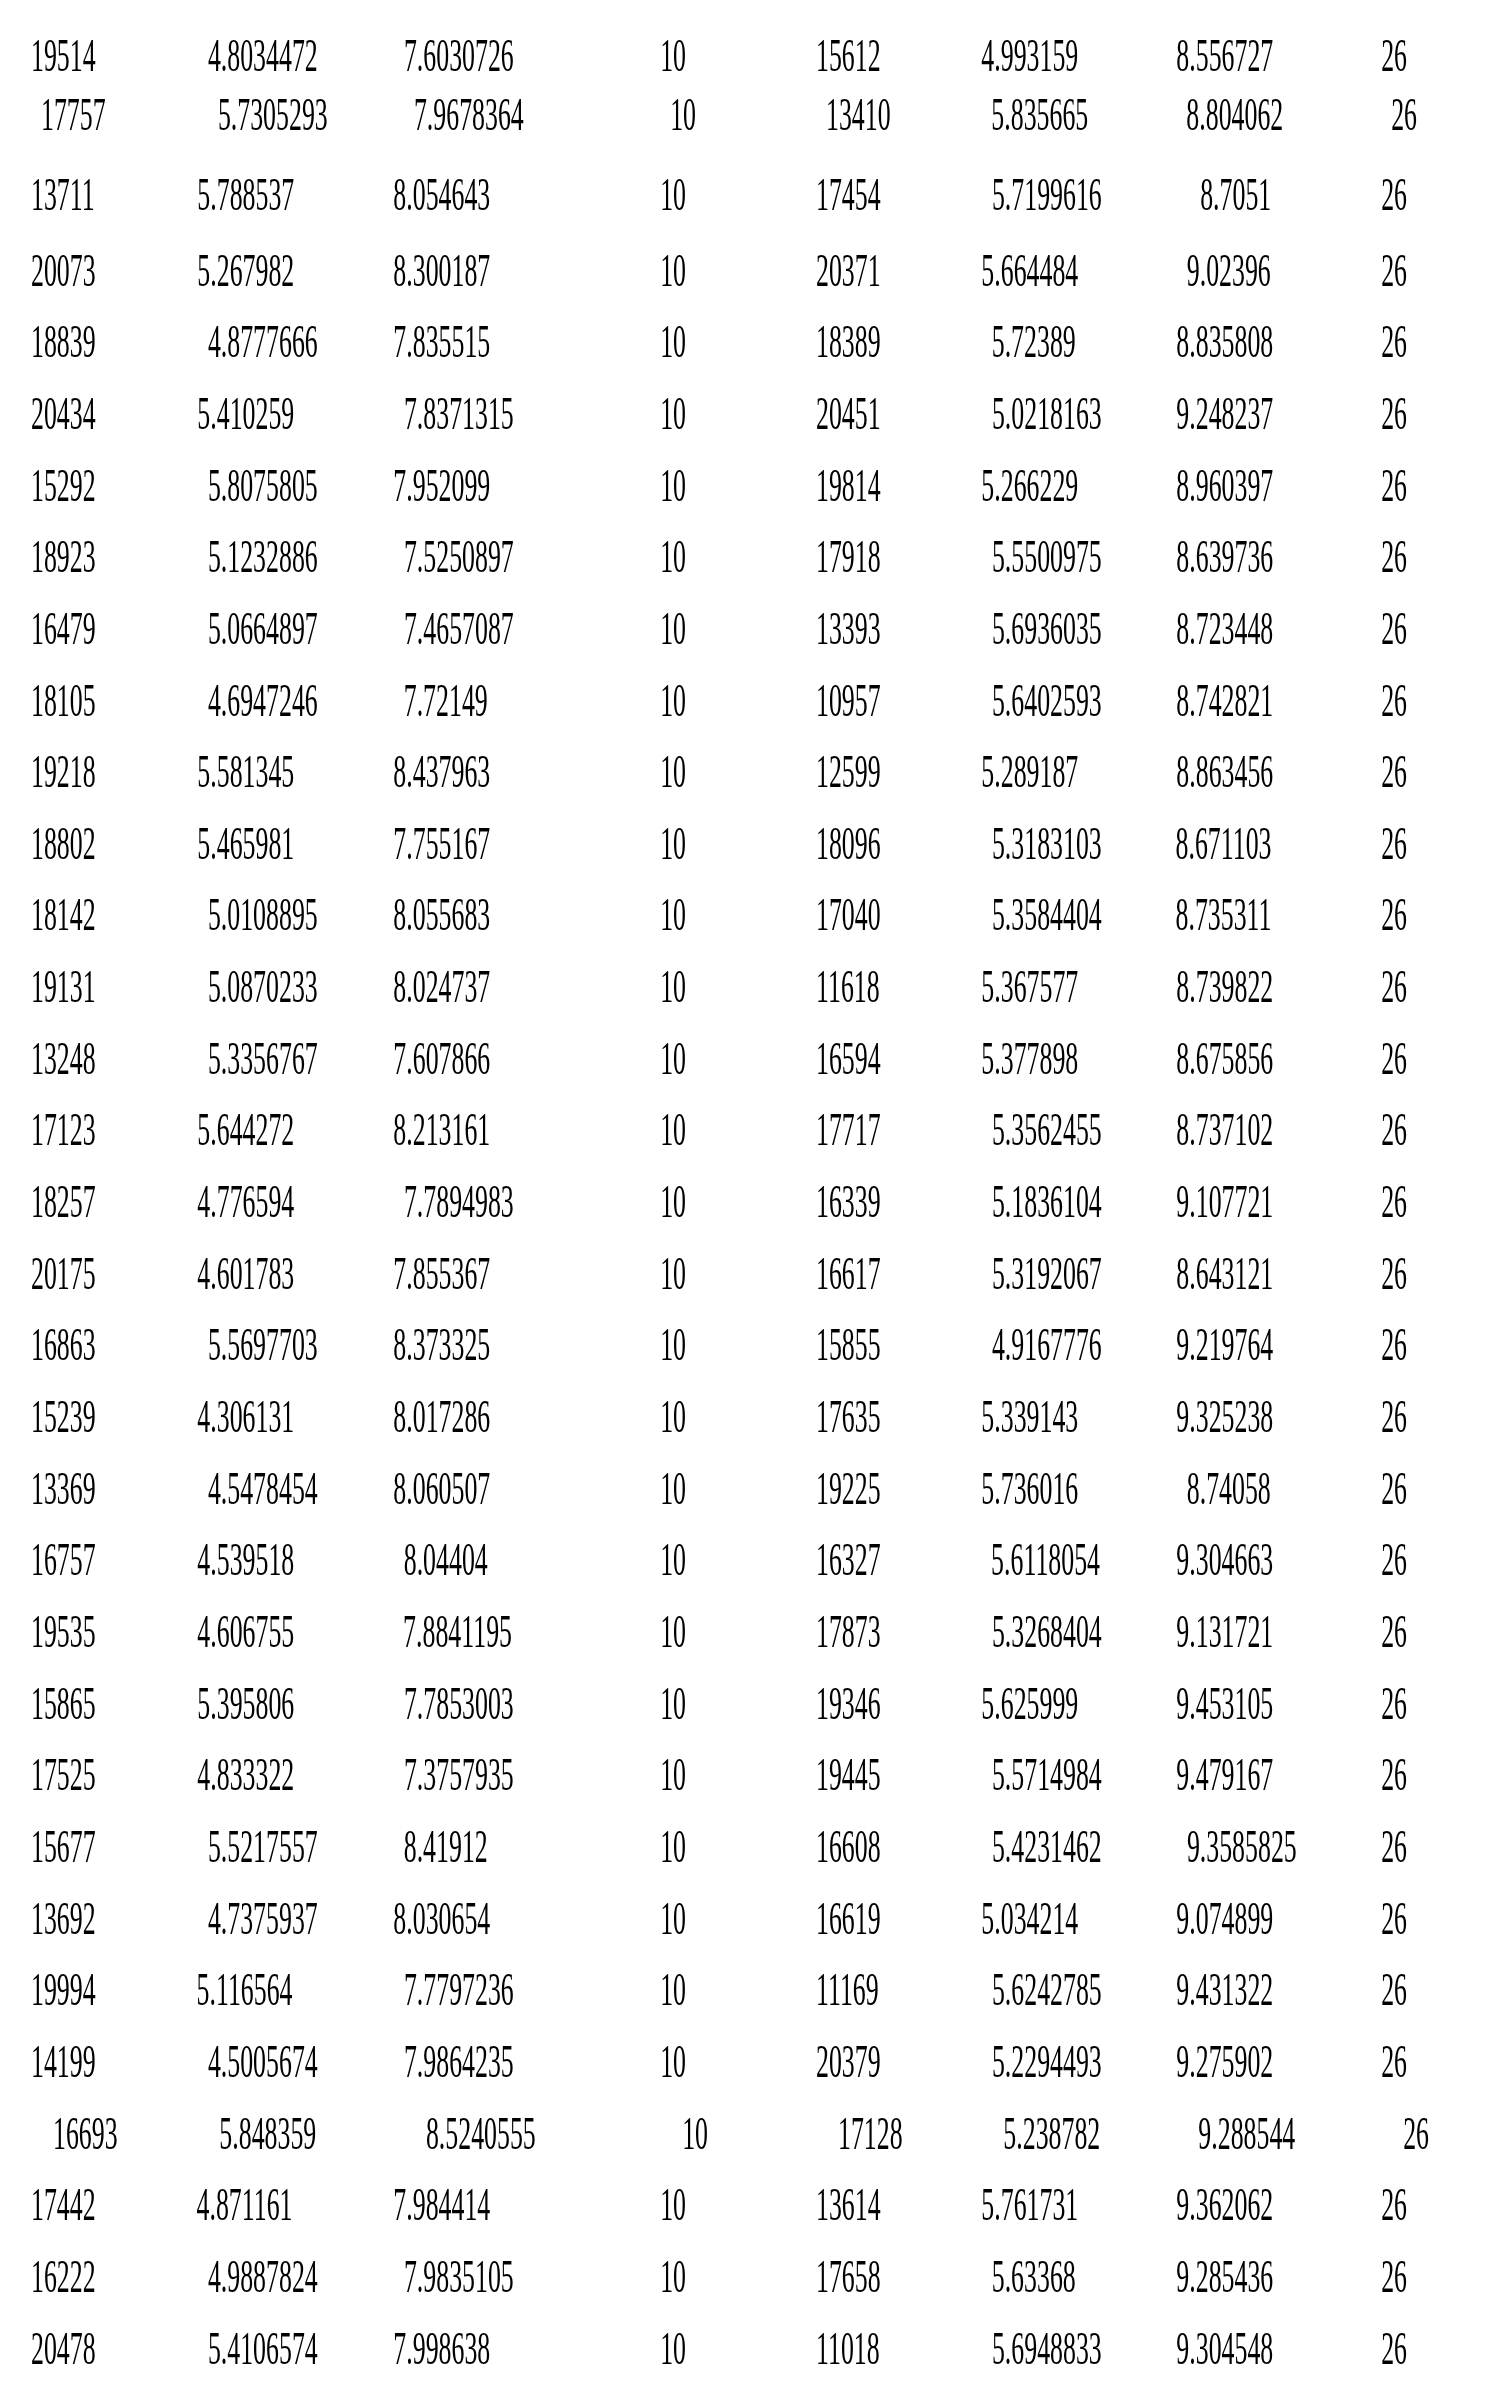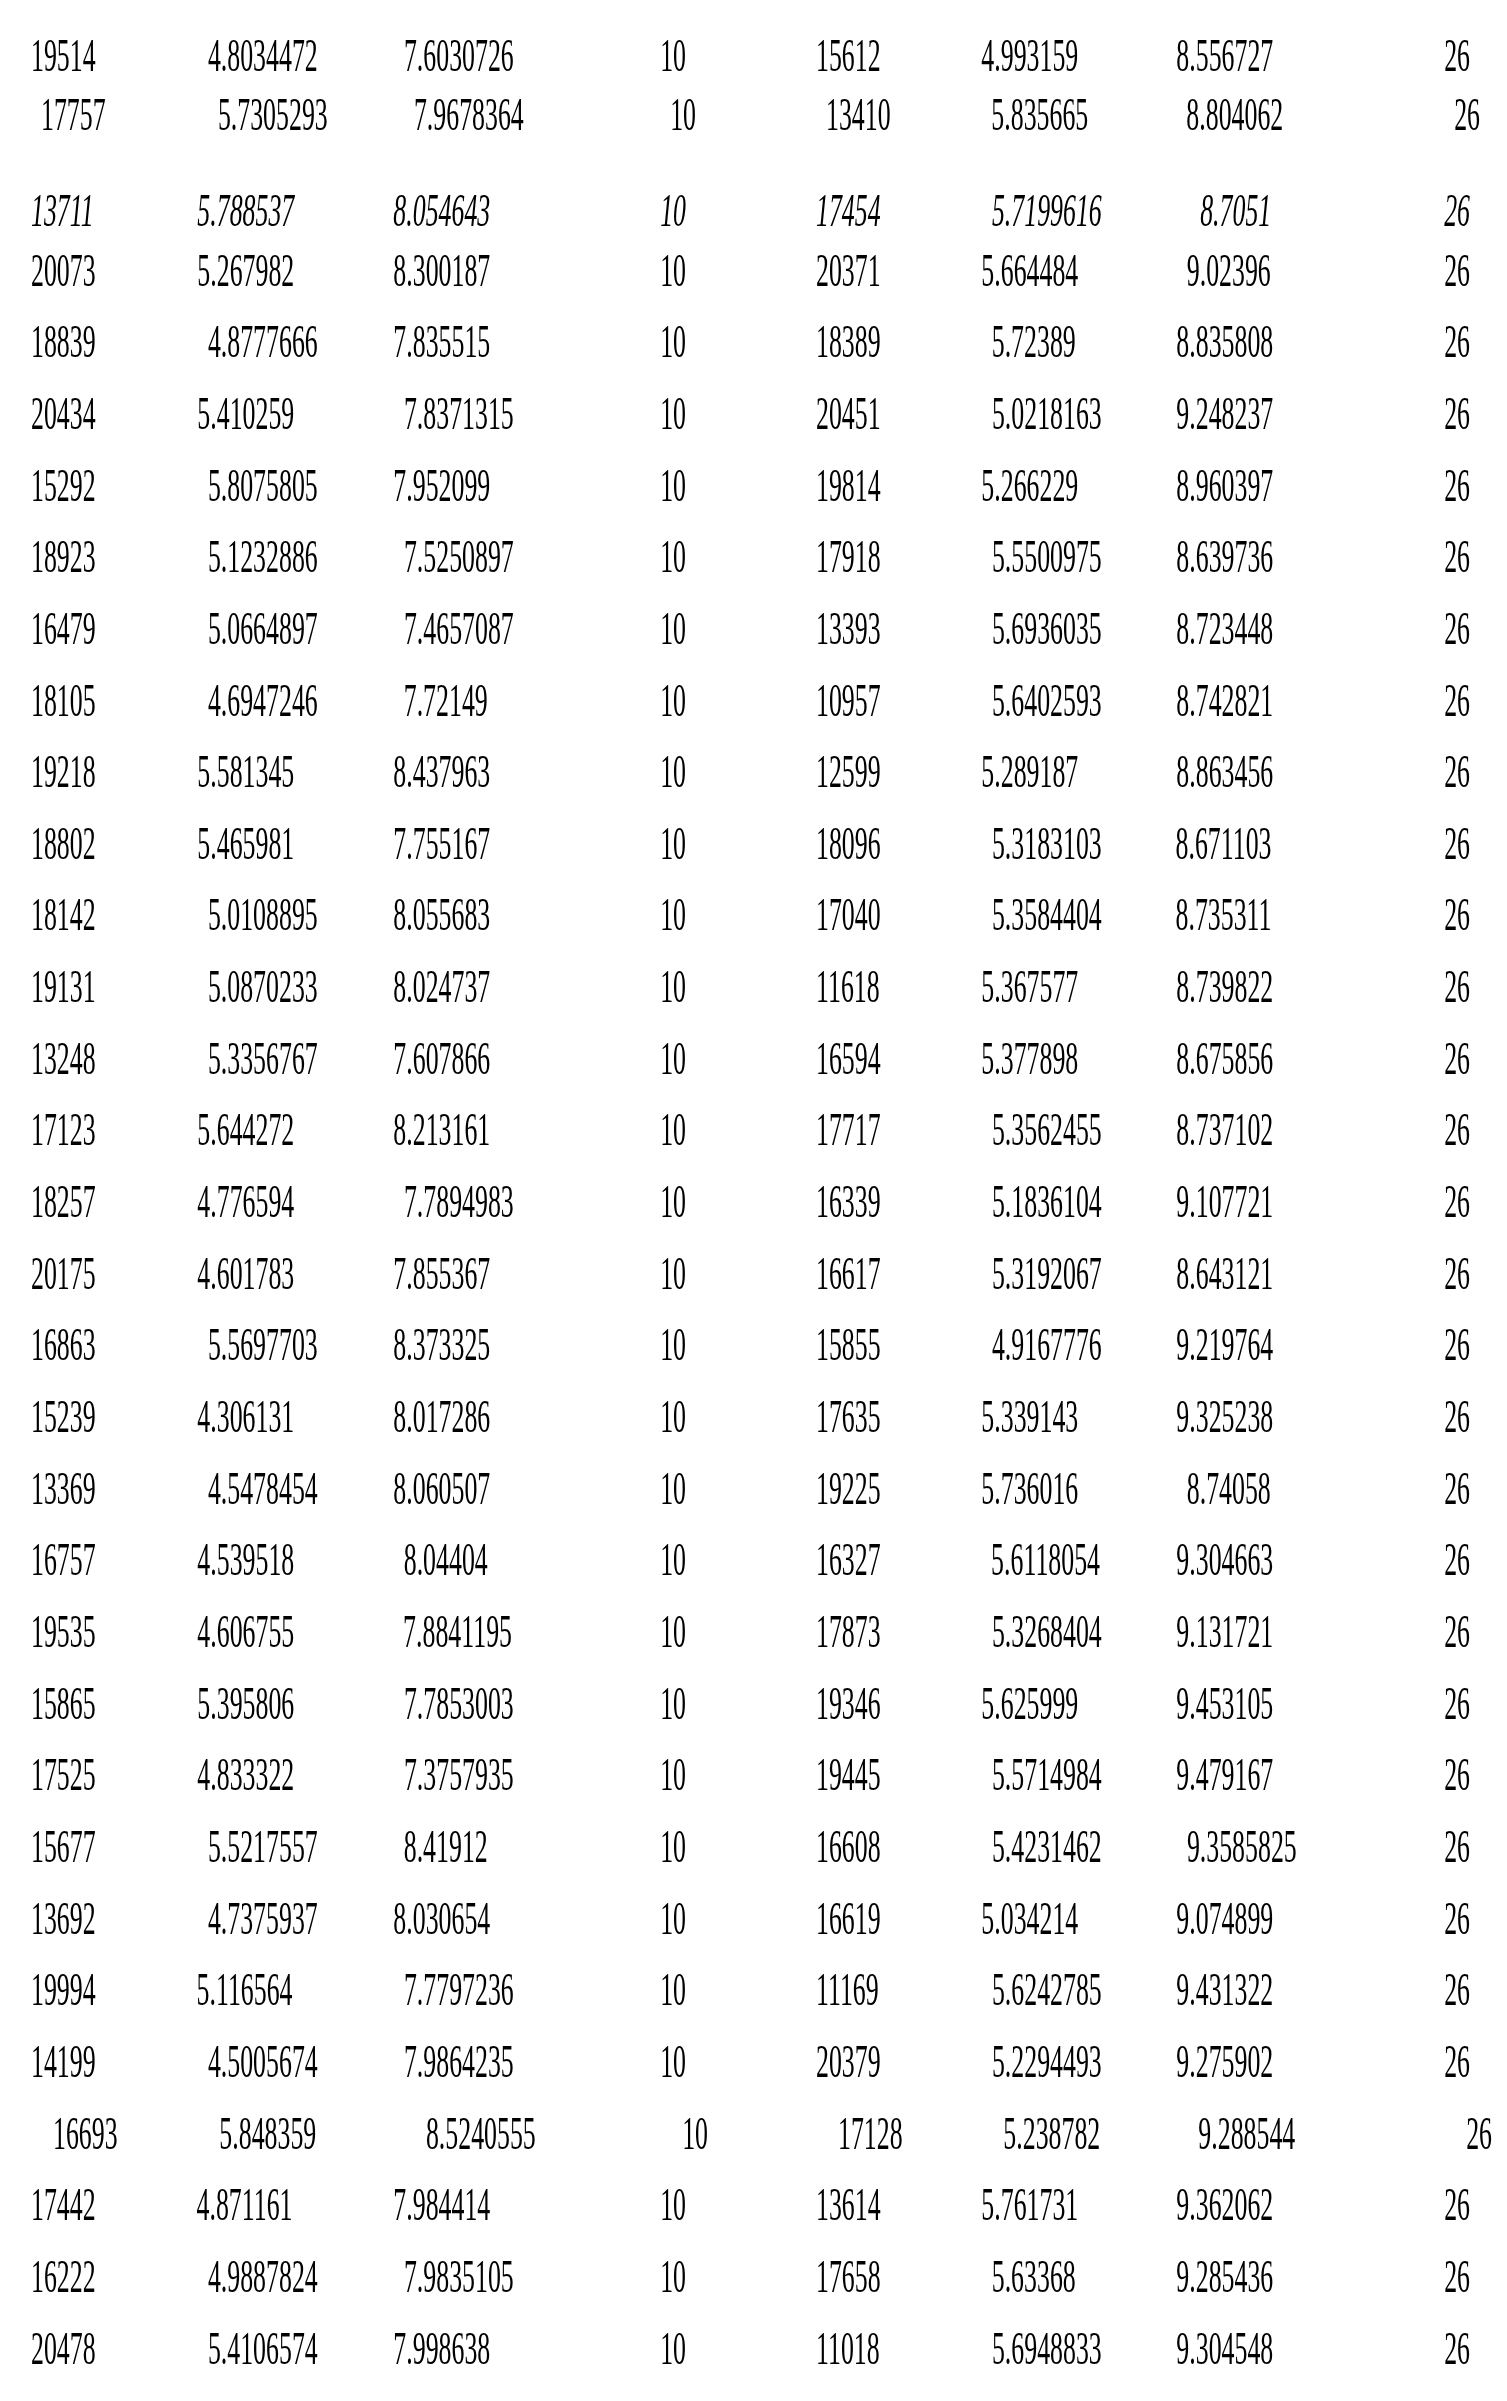--- a/index.html
+++ b/index.html
@@ -47,21 +47,21 @@
 
   
   .c1 { left: 31px; width: 261px; }
   .c2 { left: 118px; width: 174px; }
   .c3 { left: 314px; width: 174px; }
   .c4 { left: 512px; width: 174px; }
   
   .c5 { left: 816px; width: 261px; }
   .c6 { left: 902px; width: 174px; }
   .c7 { left: 1097px; width: 174px; }
-  .c8 { left: 1296px; width: 174px; }
+  .c8 { left: 1296px; width: 174px; text-align: center; }
 </style>
 </head>
 <body>
 
 <div class="table" id="table">
     <div class="row" style="top: 29px;">
       <div class="cell c1 l"><span>19514</span></div>
       <div class="cell c2 r"><span>4.8034472</span></div>
       <div class="cell c3 r"><span>7.6030726</span></div>
       <div class="cell c4 r"><span>10</span></div>
@@ -73,21 +73,21 @@
     <div class="row" style="top: 88px; margin-left: 10px;">
       <div class="cell c1 l"><span>17757</span></div>
       <div class="cell c2 r"><span>5.7305293</span></div>
       <div class="cell c3 r"><span>7.9678364</span></div>
       <div class="cell c4 r"><span>10</span></div>
       <div class="cell c5 l"><span>13410</span></div>
       <div class="cell c6 r"><span>5.835665</span></div>
       <div class="cell c7 r"><span>8.804062</span></div>
       <div class="cell c8 r"><span>26</span></div>
     </div>
-    <div class="row" style="top: 184px; font-style: italic;">
+    <div class="row" style="top: 168px;">
       <div class="cell c1 l"><span>13711</span></div>
       <div class="cell c2 r"><span>5.788537</span></div>
       <div class="cell c3 r"><span>8.054643</span></div>
       <div class="cell c4 r"><span>10</span></div>
       <div class="cell c5 l"><span>17454</span></div>
       <div class="cell c6 r"><span>5.7199616</span></div>
       <div class="cell c7 r"><span>8.7051</span></div>
       <div class="cell c8 r"><span>26</span></div>
     </div>
     <div class="row" style="top: 244px;">

